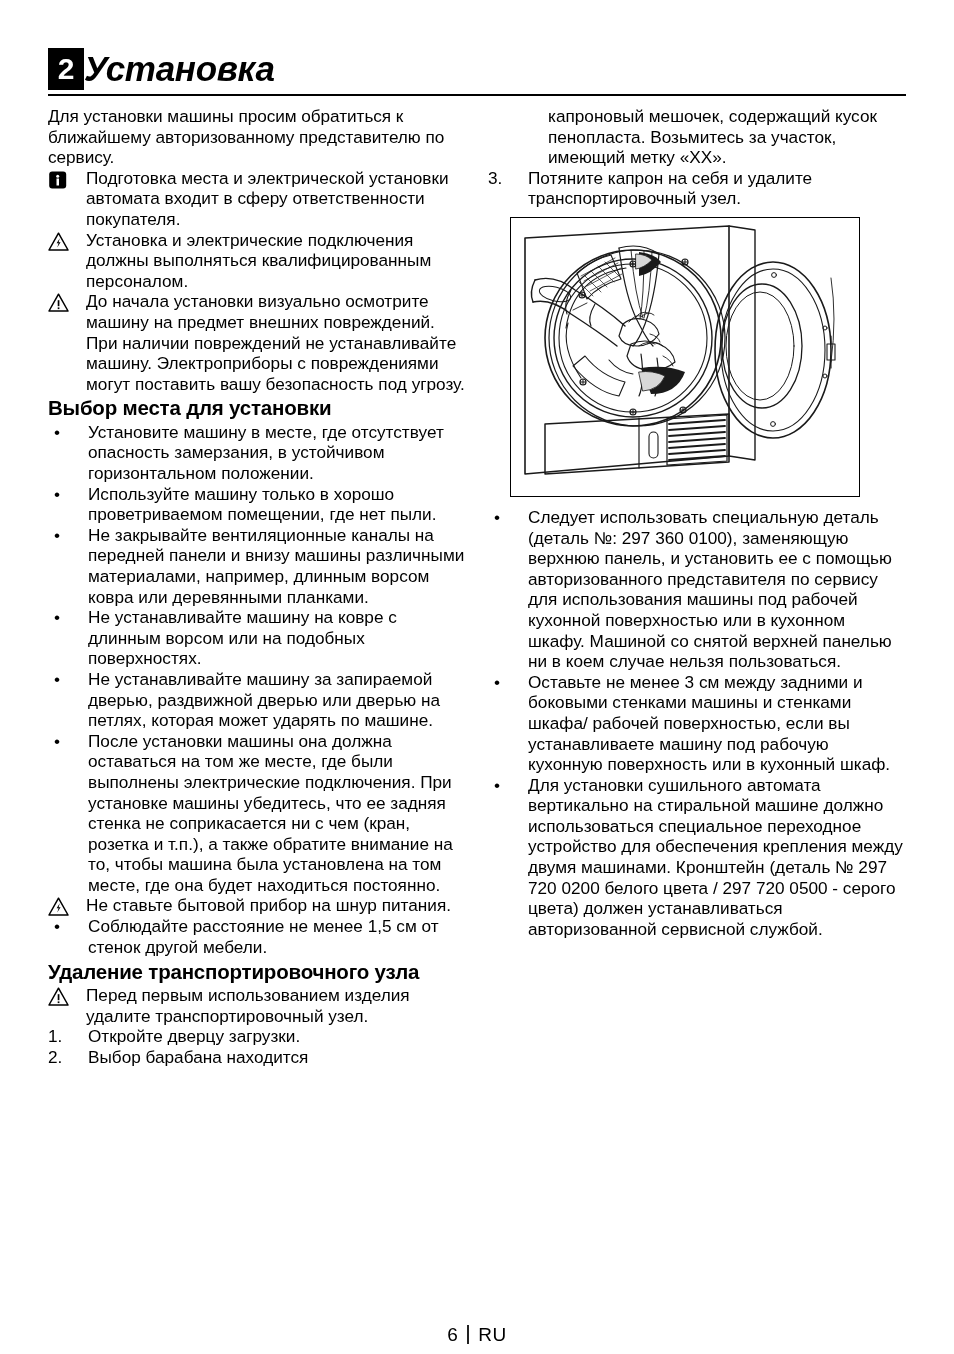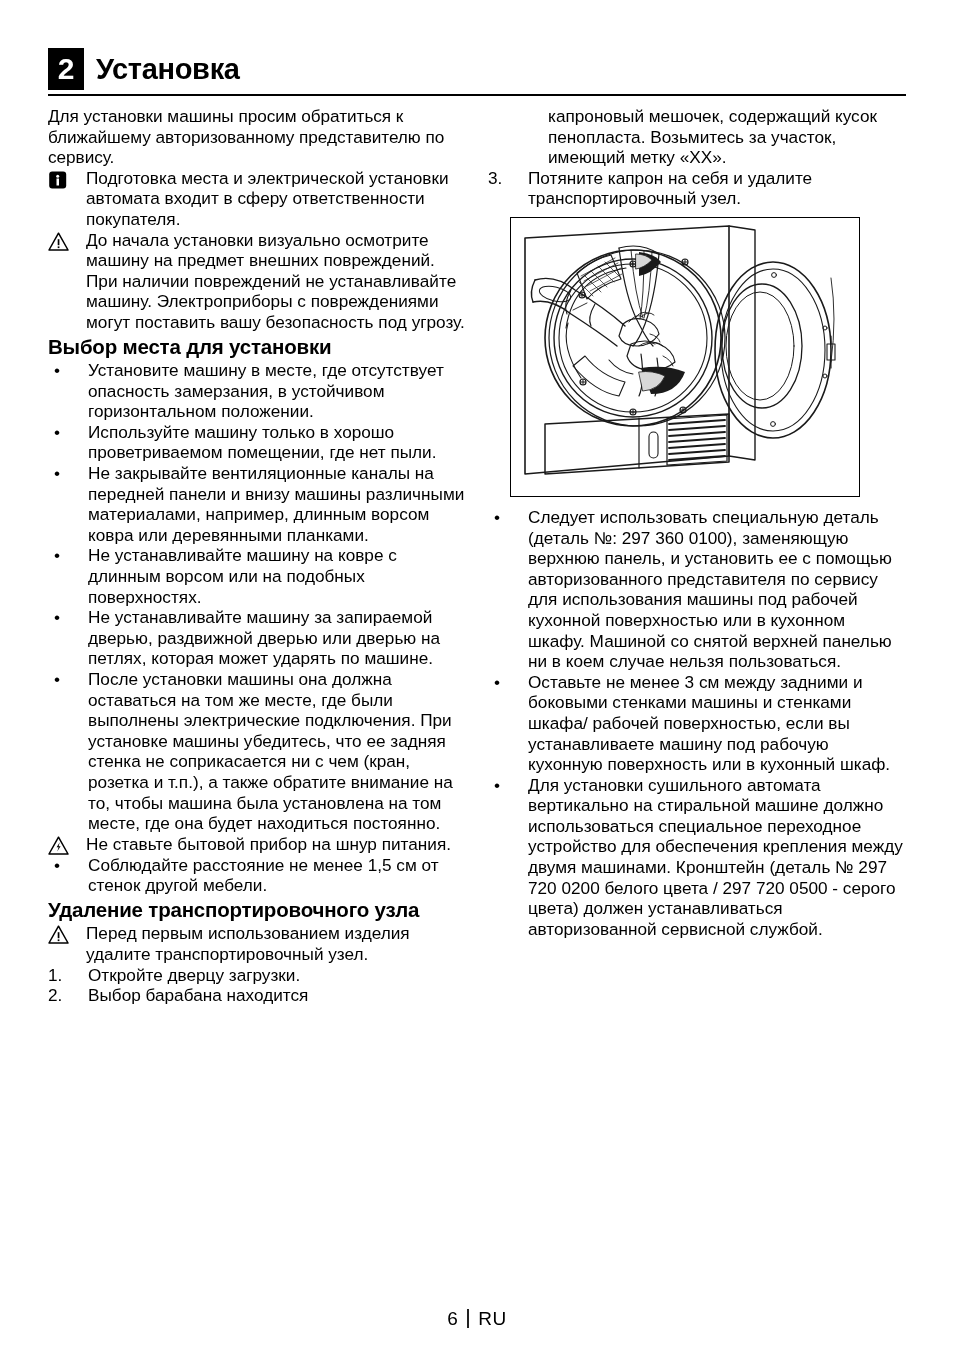--- a/index.html
+++ b/index.html
@@ -35,25 +35,25 @@
     color: #fff;
     font-weight: bold;
     font-size: 30px;
     line-height: 42px;
     width: 36px;
     text-align: center;
     flex: 0 0 36px;
     letter-spacing: 0;
   }
   .chapter-title {
-    font-size: 29px;
+    font-size: 35px;
     font-weight: bold;
     line-height: 42px;
-    padding-left: 12px;
     letter-spacing: -0.3px;
+    font-style: italic;
   }
   .header-rule {
     border-bottom: 2.5px solid #000;
     width: 858px;
     margin-bottom: 10px;
   }
 
   
   .columns {
     display: flex;
@@ -147,21 +147,21 @@
     background: #fff;
     position: relative;
     overflow: hidden;
   }
   .figure svg { display: block; }
 
   
   .footer {
     position: absolute;
     left: 0;
-    bottom: 24px;
+    bottom: 8px;
     width: 954px;
     text-align: center;
     font-size: 19px;
     letter-spacing: 0.5px;
   }
   .footer .pg { }
   .footer .sep {
     display: inline-block;
     width: 2px;
     height: 19px;
@@ -191,20 +191,29 @@
         <span class="ico">
           <svg width="20" height="20" viewBox="0 0 20 20">
             <rect x="1.2" y="1.6" width="17" height="17" rx="3" ry="3" fill="#000"></rect>
             <circle cx="9.7" cy="6.2" r="1.5" fill="#fff"></circle>
             <rect x="8.5" y="8.5" width="2.5" height="7" fill="#fff"></rect>
           </svg>
         </span>
         <span class="txt">Подготовка места и электрической установки автомата входит в сферу ответственности покупателя.</span>
       </div>
 
+      <div class="note">
+        <span class="ico">
+          <svg width="21" height="19" viewBox="0 0 21 19">
+            <path d="M10.5 1.2 L20 18 L1 18 Z" fill="none" stroke="#000" stroke-width="1.5" stroke-linejoin="round"></path>
+            <path d="M11.8 6.2 L8.6 11.2 L10.6 11.2 L9.2 15.6 L12.6 10.3 L10.6 10.3 Z" fill="#000"></path>
+          </svg>
+        </span>
+        <span class="txt">Установка и электрические подключения должны выполняться квалифицированным персоналом.</span>
+      </div>
 
       <div class="note">
         <span class="ico">
           <svg width="21" height="19" viewBox="0 0 21 19">
             <path d="M10.5 1.2 L20 18 L1 18 Z" fill="none" stroke="#000" stroke-width="1.5" stroke-linejoin="round"></path>
             <rect x="9.7" y="7.2" width="1.7" height="6" fill="#000"></rect>
             <rect x="9.7" y="14.4" width="1.7" height="1.7" fill="#000"></rect>
           </svg>
         </span>
         <span class="txt">До начала установки визуально осмотрите машину на предмет внешних повреждений. При наличии повреждений не устанавливайте машину. Электроприборы с повреждениями могут поставить вашу безопасность под угрозу.</span>

